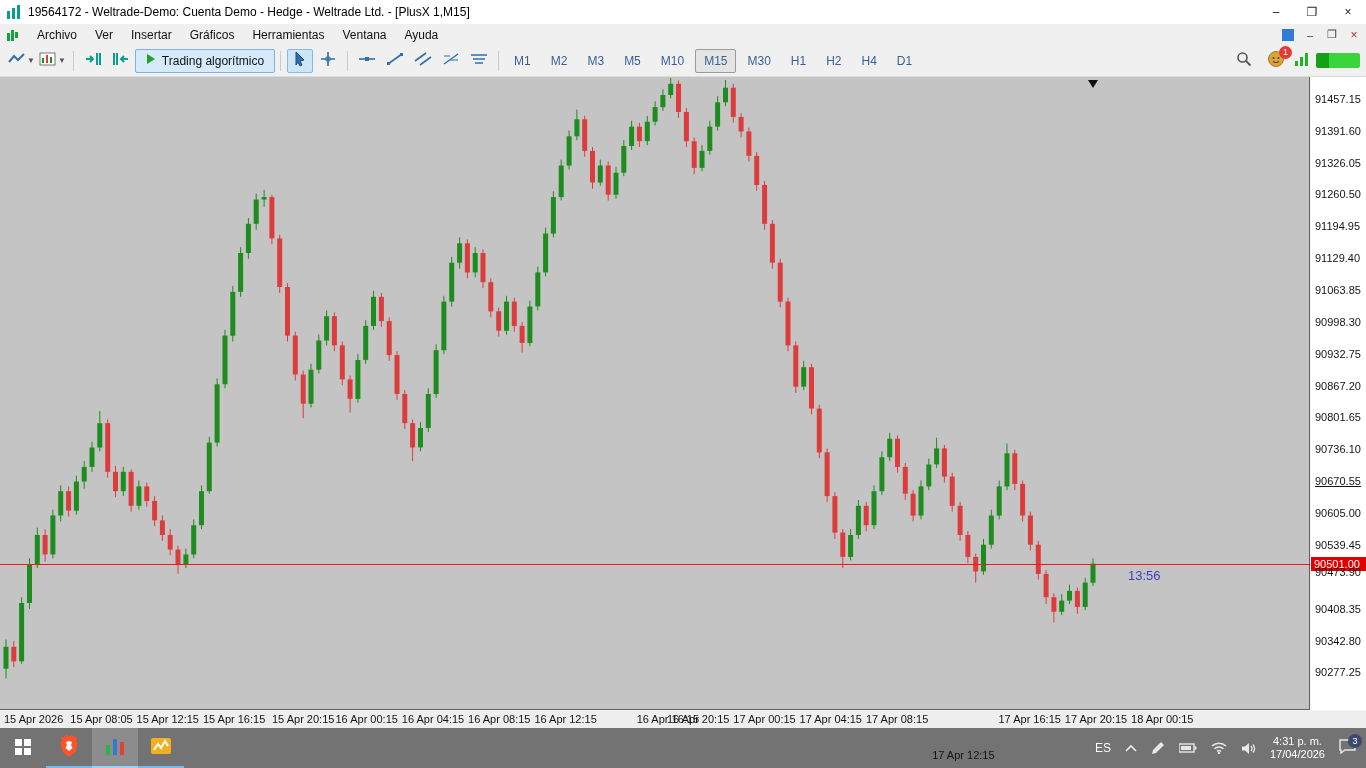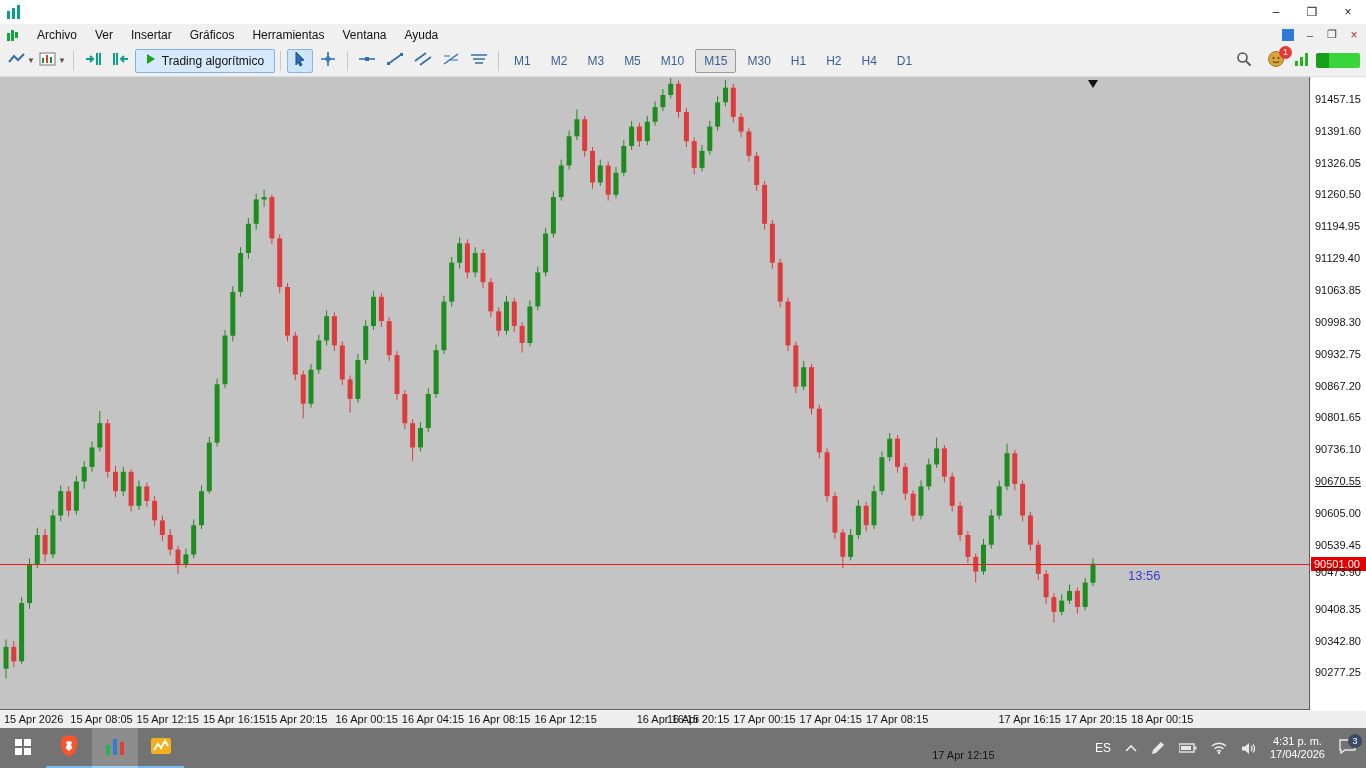--- a/index.html
+++ b/index.html
@@ -73,20 +73,21 @@
 <body>
 
 <div class="titlebar">
   <span class="app-ico">
     <svg width="16" height="14" viewBox="0 0 16 14">
         <rect x="1" y="6" width="3" height="8" fill="#0a9e8e"></rect>
         <rect x="6" y="3" width="3" height="11" fill="#0a9e8e"></rect>
         <rect x="11" y="0" width="3" height="14" fill="#0a9e8e"></rect>
       </svg>
   </span>
+  <span>19564172 - Weltrade-Demo: Cuenta Demo - Hedge - Weltrade Ltd. - [PlusX 1,M15]</span>
   <span class="spacer"></span>
   <button class="win-btn">–</button>
   <button class="win-btn">❐</button>
   <button class="win-btn close">×</button>
 </div>
 
 <div class="menubar">
   <span class="menu-ico">
     <svg width="14" height="13" viewBox="0 0 14 13">
         <rect x="1" y="5" width="3" height="8" fill="#12a33e"></rect>
@@ -567,21 +568,21 @@
       <div class="pa-label" style="top: 489px;">90473.90</div>
       <div class="pa-label" style="top: 525.705px;">90408.35</div>
       <div class="pa-label" style="top: 557.574px;">90342.80</div>
       <div class="pa-label" style="top: 589.443px;">90277.25</div>
     </div>
   <div class="time-axis" id="time-axis">
       <div class="ta-label" style="left: 4px;">15 Apr 2026</div>
       <div class="ta-label" style="left: 70.3px;">15 Apr 08:05</div>
       <div class="ta-label" style="left: 136.6px;">15 Apr 12:15</div>
       <div class="ta-label" style="left: 202.9px;">15 Apr 16:15</div>
-      <div class="ta-label" style="left: 265px; text-align: right;">15 Apr 20:15</div>
+      <div class="ta-label" style="left: 272px; text-align: right;">15 Apr 20:15</div>
       <div class="ta-label" style="left: 335.5px;">16 Apr 00:15</div>
       <div class="ta-label" style="left: 401.8px;">16 Apr 04:15</div>
       <div class="ta-label" style="left: 468.1px;">16 Apr 08:15</div>
       <div class="ta-label" style="left: 534.4px;">16 Apr 12:15</div>
       <div class="ta-label" style="left: 600.7px; margin-left: 36px;">16 Apr 16:15</div>
       <div class="ta-label" style="left: 667px;">16 Apr 20:15</div>
       <div class="ta-label" style="left: 733.3px;">17 Apr 00:15</div>
       <div class="ta-label" style="left: 799.6px;">17 Apr 04:15</div>
       <div class="ta-label" style="left: 865.9px;">17 Apr 08:15</div>
       <div class="ta-label" style="left: 932.2px; margin-top: 36px;">17 Apr 12:15</div>

